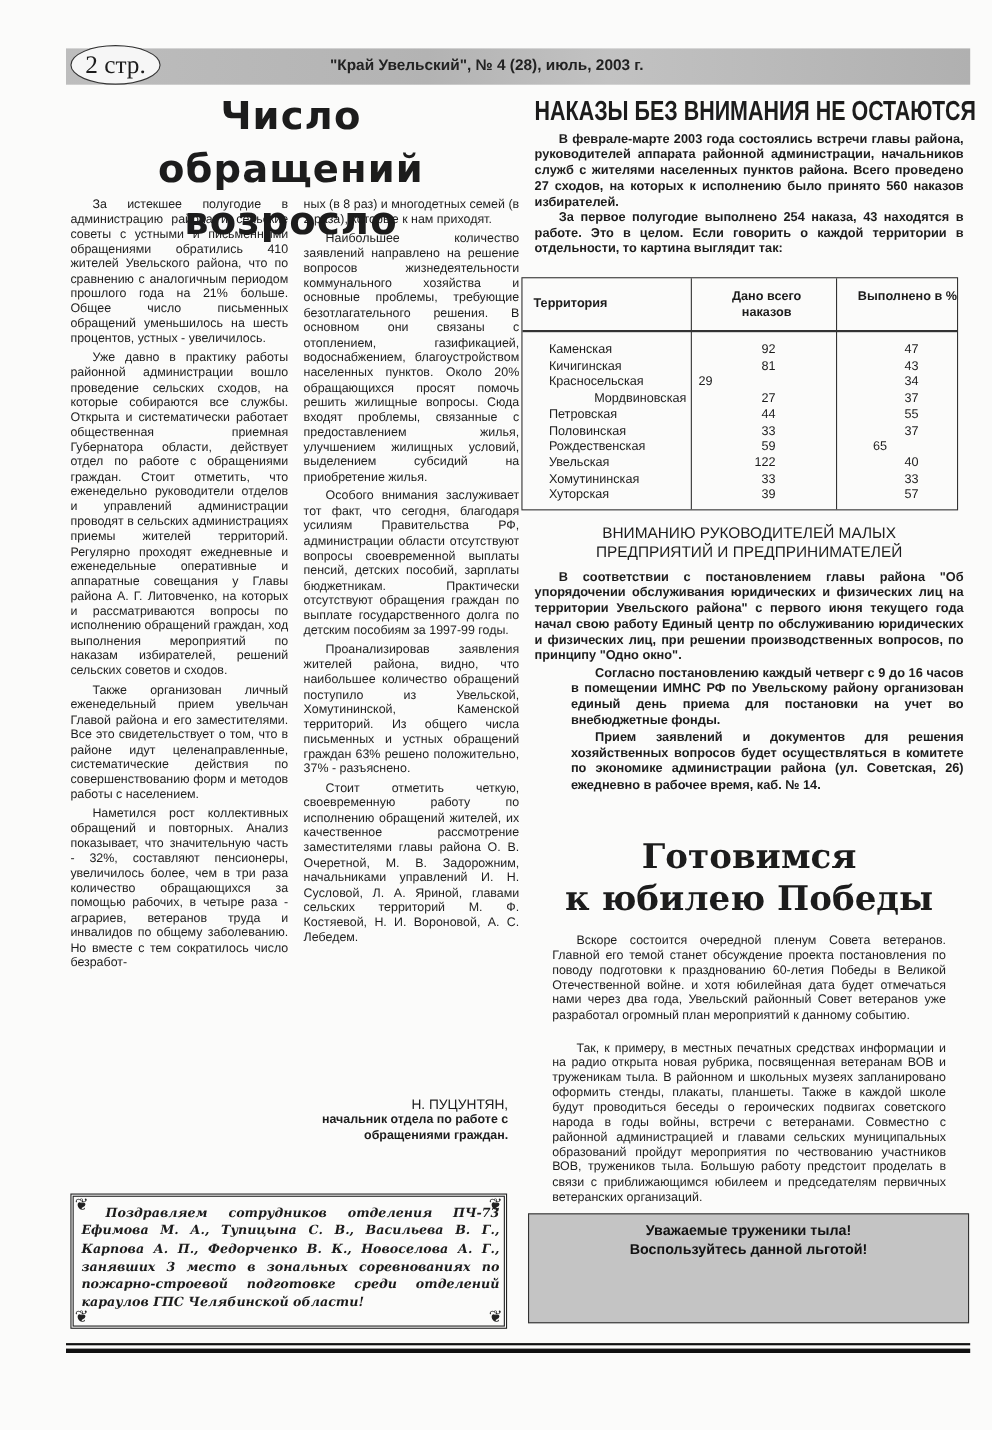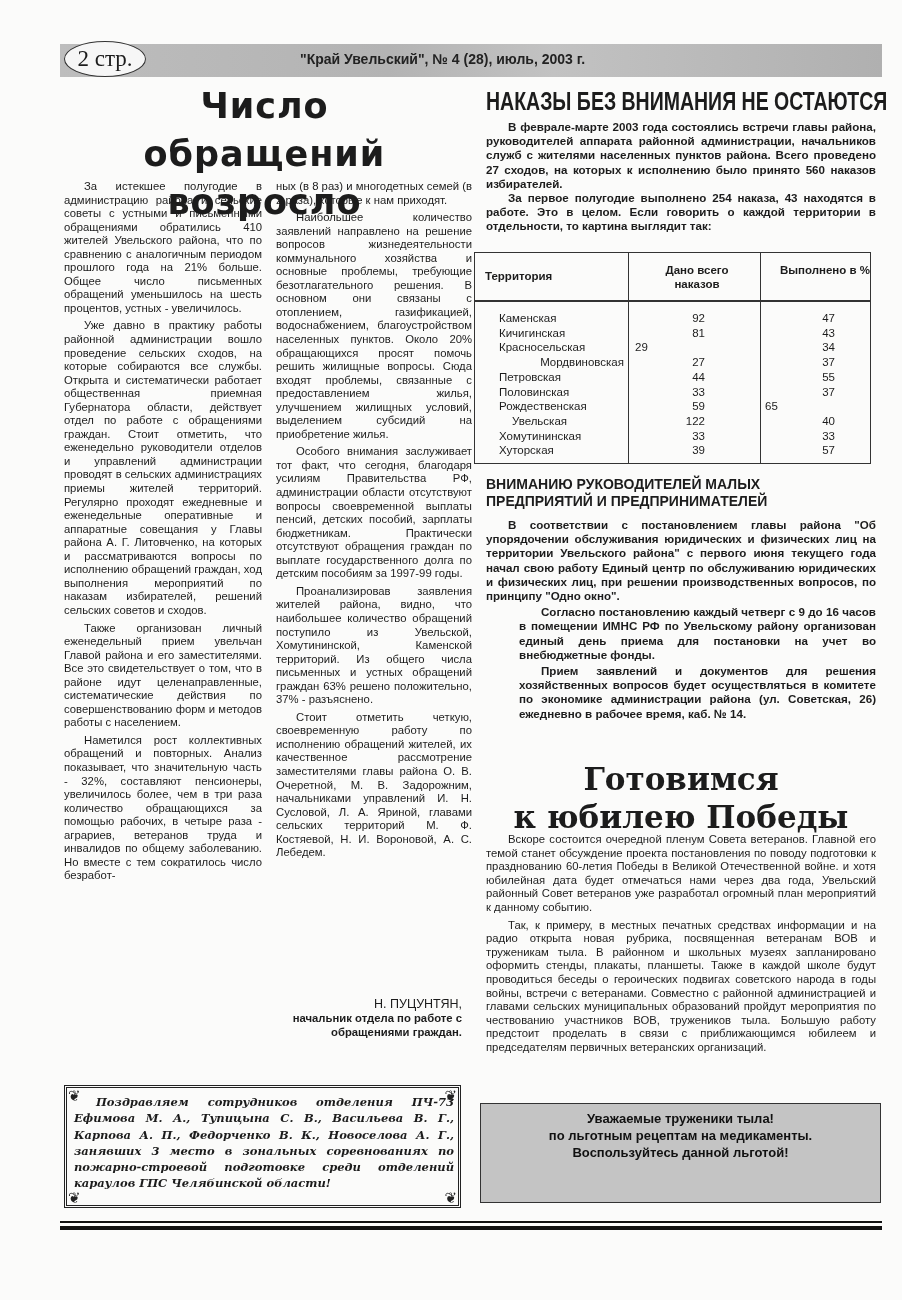--- a/index.html
+++ b/index.html
@@ -24,27 +24,27 @@
   .bold { font-weight:bold; }
   #sign { left:276px; top:997px; width:186px; text-align:right; font-size:11.3px; line-height:14px; }
   #rIntro { left:486px; top:120px; width:390px; font-size:11.6px; line-height:14.2px; font-weight:bold; text-align:justify; }
   #rIntro p { margin:0; text-indent:22px; }
   
   #tbl { left:474px; top:252px; width:395px; height:210px; border:1.5px solid #333; }
   #tbl .vline { position:absolute; top:0; bottom:0; width:1.2px; background:#333; }
   #tbl .hline { position:absolute; left:0; right:0; height:1.5px; background:#333; top:47px; }
   #tbl .th { position:absolute; top:10px; font-size:11.5px; font-weight:bold; line-height:14px; text-align:center; }
   #tbl .td { position:absolute; font-size:11.5px; line-height:14.7px; }
-  #h3 { left:486px; top:476px; width:390px; text-align:left; font-size:14px; font-weight:bold; line-height:17px; }
+  #h3 { left:486px; top:476px; width:390px; text-align:center; font-size:14px; font-weight:normal; line-height:17px; }
   #rNotice { left:486px; top:518px; width:390px; font-size:11.6px; line-height:14.2px; font-weight:bold; text-align:justify; }
   #rNotice p { margin:0; text-indent:22px; }
   #rNotice p + p { margin-top:2px;margin-left:33px; }
   #h4 { left:486px; top:760px; width:390px; text-align:center; font-family:"DejaVu Serif", serif; font-weight:bold; font-size:31px; line-height:38px; }
   #rVictory { left:486px; top:833px; width:390px; font-size:11.3px; line-height:13.6px; text-align:justify; }
-  #rVictory p { margin:0; text-indent:22px; }
+  #rVictory p { margin:16px; text-indent:22px; }
   #rVictory p + p { margin-top:4px; }
   
   #congrats { left:64px; top:1085px; width:397px; height:123px; border:3px double #222; box-sizing:border-box; }
   #congratsText { left:74px; top:1094px; width:380px; font-family:"DejaVu Serif", serif; font-style:italic; font-weight:bold;
                   font-size:11.5px; line-height:16.3px; text-align:justify; }
   .corner { position:absolute; font-size:15px; line-height:15px; color:#222; }
   
   #benefit { left:480px; top:1103px; width:401px; height:100px; background:#c4c4c4; border:1.5px solid #333; box-sizing:border-box; }
   #benefitText { left:480px; top:1110px; width:401px; text-align:center; font-size:13px; font-weight:bold; line-height:17.2px; color:#111; }
   .rule { left:60px; width:822px; background:#111; }
@@ -108,22 +108,22 @@
       <div class="td" style="top: 102.1px; left: 160px; width: 70px; text-align: right;">27</div>
       <div class="td" style="top: 102.1px; left: 290px; width: 70px; text-align: right;">37</div>
       <div class="td" style="top: 116.8px; left: 24px; width: 125px; text-align: left;">Петровская</div>
       <div class="td" style="top: 116.8px; left: 160px; width: 70px; text-align: right;">44</div>
       <div class="td" style="top: 116.8px; left: 290px; width: 70px; text-align: right;">55</div>
       <div class="td" style="top: 131.5px; left: 24px; width: 125px; text-align: left;">Половинская</div>
       <div class="td" style="top: 131.5px; left: 160px; width: 70px; text-align: right;">33</div>
       <div class="td" style="top: 131.5px; left: 290px; width: 70px; text-align: right;">37</div>
       <div class="td" style="top: 146.2px; left: 24px; width: 125px; text-align: left;">Рождественская</div>
       <div class="td" style="top: 146.2px; left: 160px; width: 70px; text-align: right;">59</div>
-      <div class="td" style="top: 146.2px; left: 290px; width: 70px; text-align: left;">65</div>
-      <div class="td" style="top: 160.9px; left: 24px; width: 125px; text-align: left; margin-left: 13px;">Увельская</div>
+      <div class="td" style="top: 146.2px; left: 290px; width: 70px; text-align: center;">65</div>
+      <div class="td" style="top: 160.9px; left: 24px; width: 125px; text-align: left;">Увельская</div>
       <div class="td" style="top: 160.9px; left: 160px; width: 70px; text-align: right;">122</div>
       <div class="td" style="top: 160.9px; left: 290px; width: 70px; text-align: right;">40</div>
       <div class="td" style="top: 175.6px; left: 24px; width: 125px; text-align: left;">Хомутининская</div>
       <div class="td" style="top: 175.6px; left: 160px; width: 70px; text-align: right;">33</div>
       <div class="td" style="top: 175.6px; left: 290px; width: 70px; text-align: right;">33</div>
       <div class="td" style="top: 190.3px; left: 24px; width: 125px; text-align: left;">Хуторская</div>
       <div class="td" style="top: 190.3px; left: 160px; width: 70px; text-align: right;">39</div>
       <div class="td" style="top: 190.3px; left: 290px; width: 70px; text-align: right;">57</div>
     </div>
 </div>
@@ -151,18 +151,17 @@
   <span class="corner" style="left:1px;top:0">❦</span>
   <span class="corner" style="right:1px;top:0">❦</span>
   <span class="corner" style="left:1px;bottom:0">❦</span>
   <span class="corner" style="right:1px;bottom:0">❦</span>
 </div>
 <div id="congratsText" class="abs" style="text-indent:22px">Поздравляем сотрудников отделения ПЧ-73 Ефимова М. А., Тупицына С. В., Васильева В. Г., Карпова А. П., Федорченко В. К., Новоселова А. Г., занявших 3 место в зональных соревнованиях по пожарно-строевой подготовке среди отделений караулов ГПС Челябинской области!</div>
 
 <div id="benefit" class="abs"></div>
 <div id="benefitText" class="abs">
   <div>Уважаемые труженики тыла!</div>
-  <div>по льготным рецептам на медикаменты.</div>
   <div>Воспользуйтесь данной льготой!</div>
 </div>
 
 <div class="abs rule" style="top:1221px;height:1.5px"></div>
 <div class="abs rule" style="top:1226px;height:4px"></div>
 
 </body></html>

